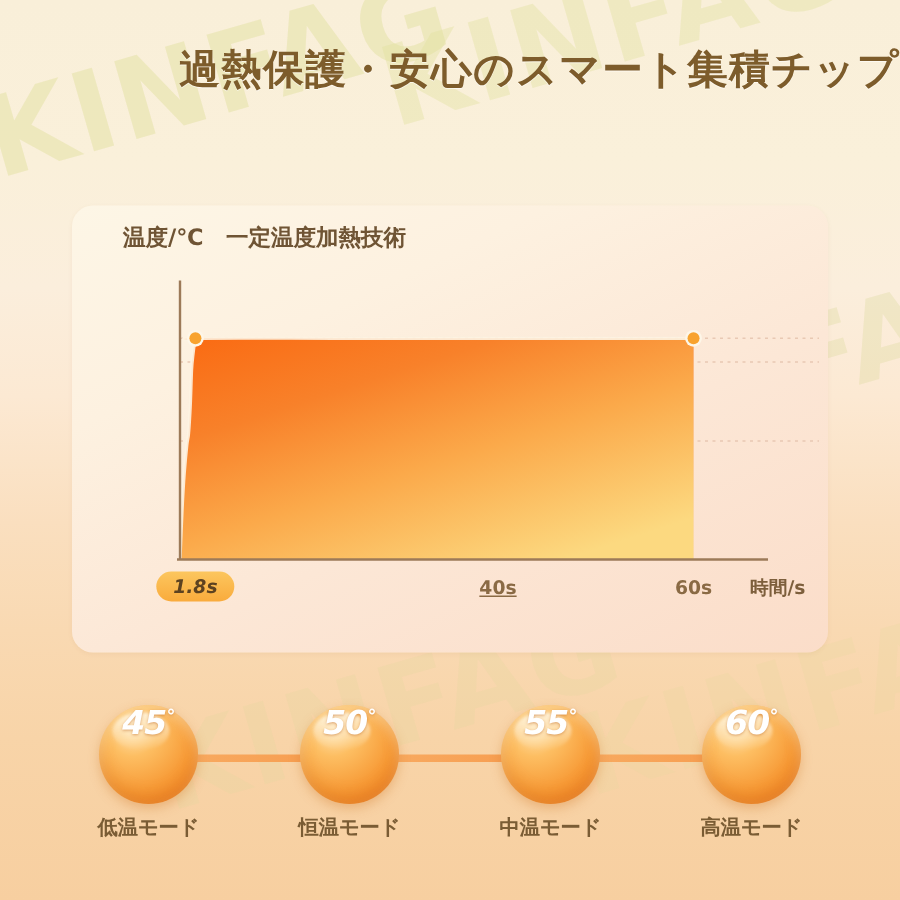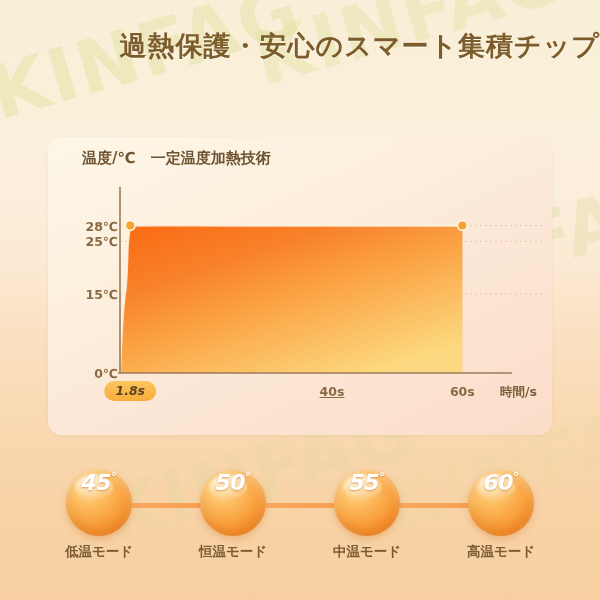--- a/index.html
+++ b/index.html
@@ -173,26 +173,20 @@
         <path d="M 72.00 236.00 C 79.61 234.24,102.43 229.68,117.65 225.47 C 132.86 221.25,148.08 216.43,163.29 210.72 C 178.51 205.01,193.73 198.43,208.94 191.23 C 224.16 184.04,239.37 174.99,254.59 167.53 C 269.80 160.07,286.92 152.17,300.24 146.47 C 313.55 140.76,323.06 138.13,334.47 133.30 C 345.88 128.47,359.20 122.50,368.71 117.50 C 378.22 112.50,383.92 108.11,391.53 103.28 C 399.14 98.45,410.55 90.99,414.35 88.53" fill="none" stroke="#fdf4e4" stroke-width="2.4" stroke-linecap="round"></path>
         <path d="M 72.00 236.00 C 72.24 230.29,72.95 211.42,73.43 201.77 C 73.90 192.11,74.33 185.09,74.85 178.07 C 75.38 171.04,76.09 164.02,76.56 159.63 C 77.04 155.24,77.33 156.12,77.71 151.73 C 78.09 147.34,78.51 140.32,78.85 133.30 C 79.18 126.28,79.42 115.13,79.70 109.60 C 79.99 104.07,80.23 103.19,80.56 100.12 C 80.89 97.05,81.41 93.10,81.70 91.17 C 81.99 89.24,64.87 88.97,82.27 88.53 C 99.67 88.09,149.79 88.53,186.12 88.53 C 222.45 88.53,262.20 88.53,300.24 88.53 C 338.27 88.53,395.33 88.53,414.35 88.53 L 414.35 236.00 L 72.00 236.00 Z" fill="url(#gFast)" stroke="none"></path>
         <path d="M 72.00 236.00 C 72.24 230.29,72.95 211.42,73.43 201.77 C 73.90 192.11,74.33 185.09,74.85 178.07 C 75.38 171.04,76.09 164.02,76.56 159.63 C 77.04 155.24,77.33 156.12,77.71 151.73 C 78.09 147.34,78.51 140.32,78.85 133.30 C 79.18 126.28,79.42 115.13,79.70 109.60 C 79.99 104.07,80.23 103.19,80.56 100.12 C 80.89 97.05,81.41 93.10,81.70 91.17 C 81.99 89.24,64.87 88.97,82.27 88.53 C 99.67 88.09,149.79 88.53,186.12 88.53 C 222.45 88.53,262.20 88.53,300.24 88.53 C 338.27 88.53,395.33 88.53,414.35 88.53" fill="none" stroke="#fdf3e2" stroke-width="2.2" stroke-linecap="round" opacity="0.9"></path>
         <line x1="72" x2="72" y1="50" y2="236" stroke="#9c7a58" stroke-width="1.6"></line>
         <line x1="70" x2="464" y1="236" y2="236" stroke="#9c7a58" stroke-width="1.6"></line>
         <circle cx="82.27058823529411" cy="88.53333333333333" r="5.6" fill="#fdf6e8"></circle>
         <circle cx="82.27058823529411" cy="88.53333333333333" r="4" fill="#f8a32f"></circle>
         <circle cx="414.35294117647055" cy="88.53333333333333" r="5.6" fill="#fdf6e8"></circle>
         <circle cx="414.35294117647055" cy="88.53333333333333" r="4" fill="#f8a32f"></circle>
       </svg>
-    <div class="ylab-col" id="ylabels">
-        <div class="ylab" style="top: 88.5333px;">28℃</div>
-        <div class="ylab" style="top: 104.333px;">25℃</div>
-        <div class="ylab" style="top: 157px;">15℃</div>
-        <div class="ylab" style="top: 236px;">0℃</div>
-      </div>
     <div id="xlabels">
         <div class="xpill" style="left: 82.2706px; top: 244px; position: absolute; font-style: italic;">1.8s</div>
         <div class="xlab" style="left: 284px; top: 247px; position: absolute; text-decoration: underline;">40s</div>
         <div class="xlab" style="left: 414.353px; top: 247px; position: absolute;">60s</div>
       </div>
     <div class="axis-name" id="xaxisname" style="left: 452px; top: 247px;">時間/s</div>
   </div>
 
   <div class="modes" id="modes">
       <div class="mode-line" style="left: 127px; width: 76px;"></div>

